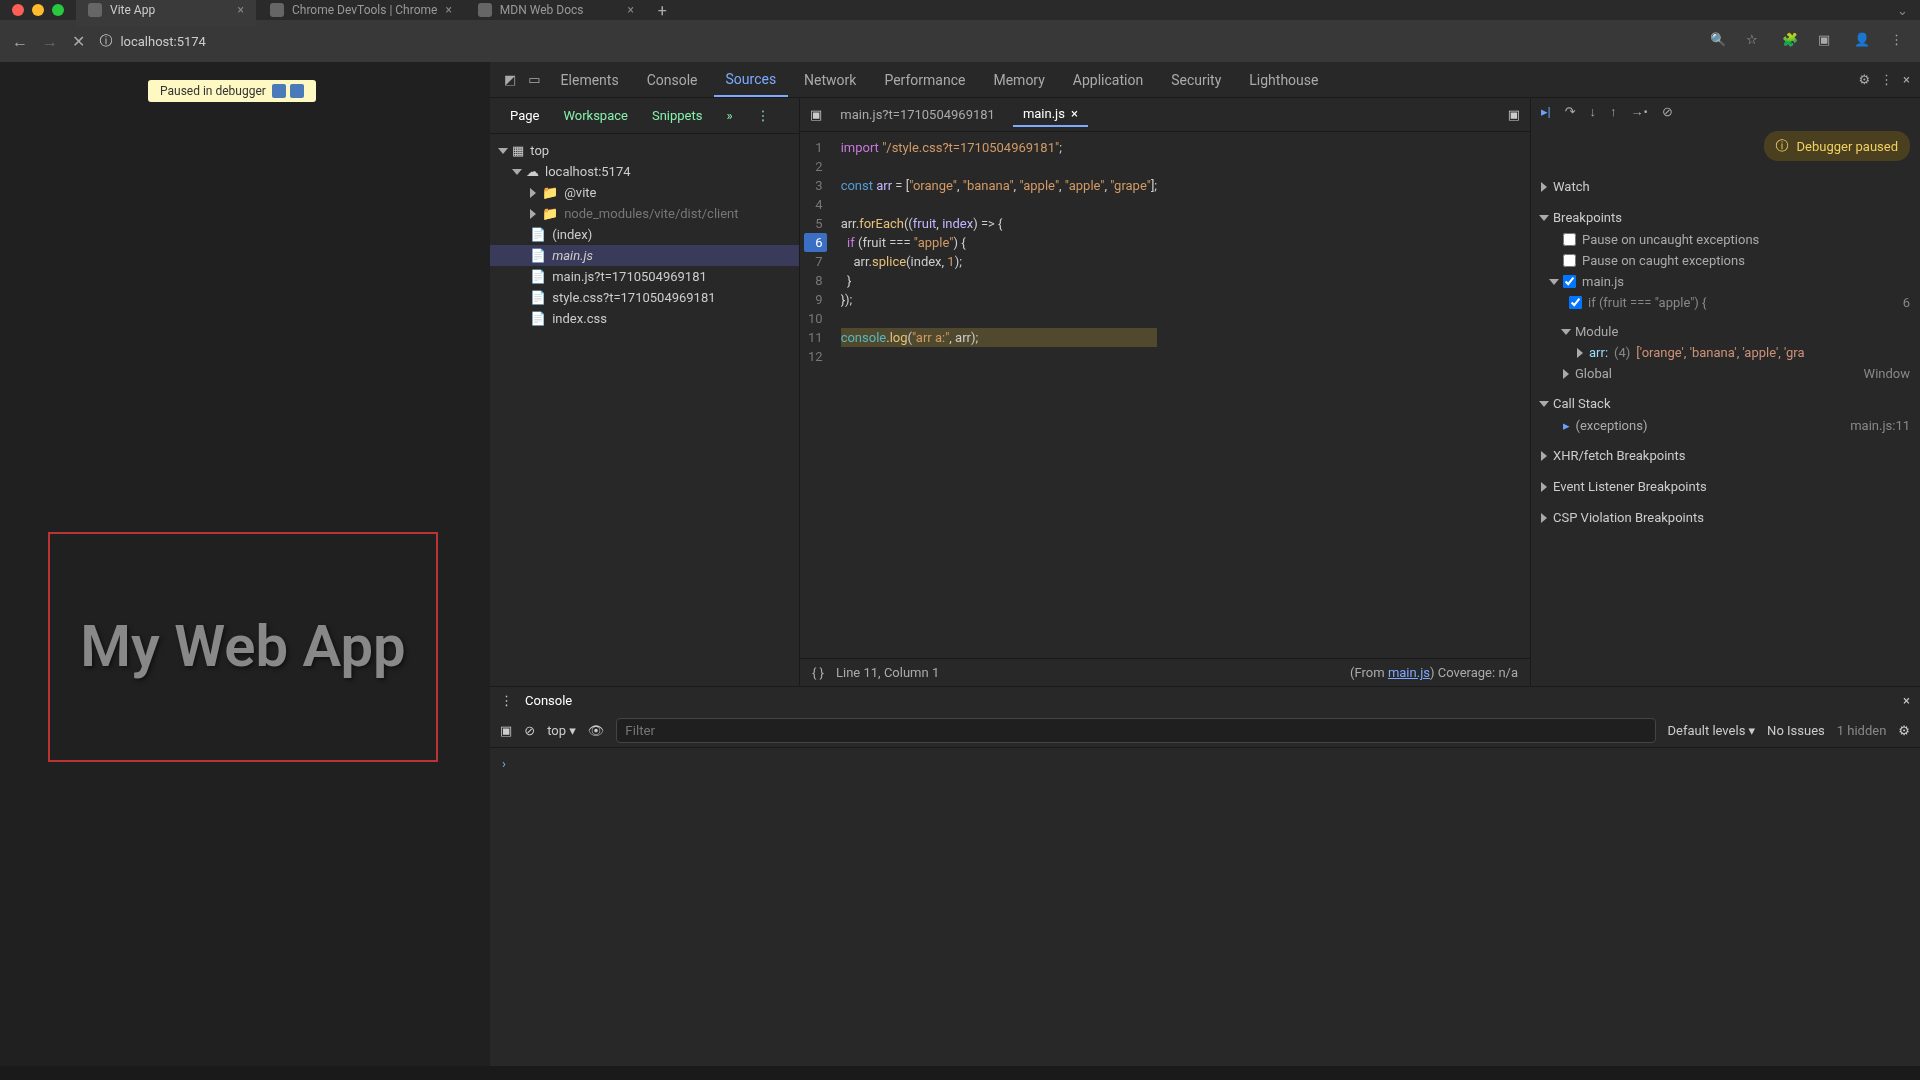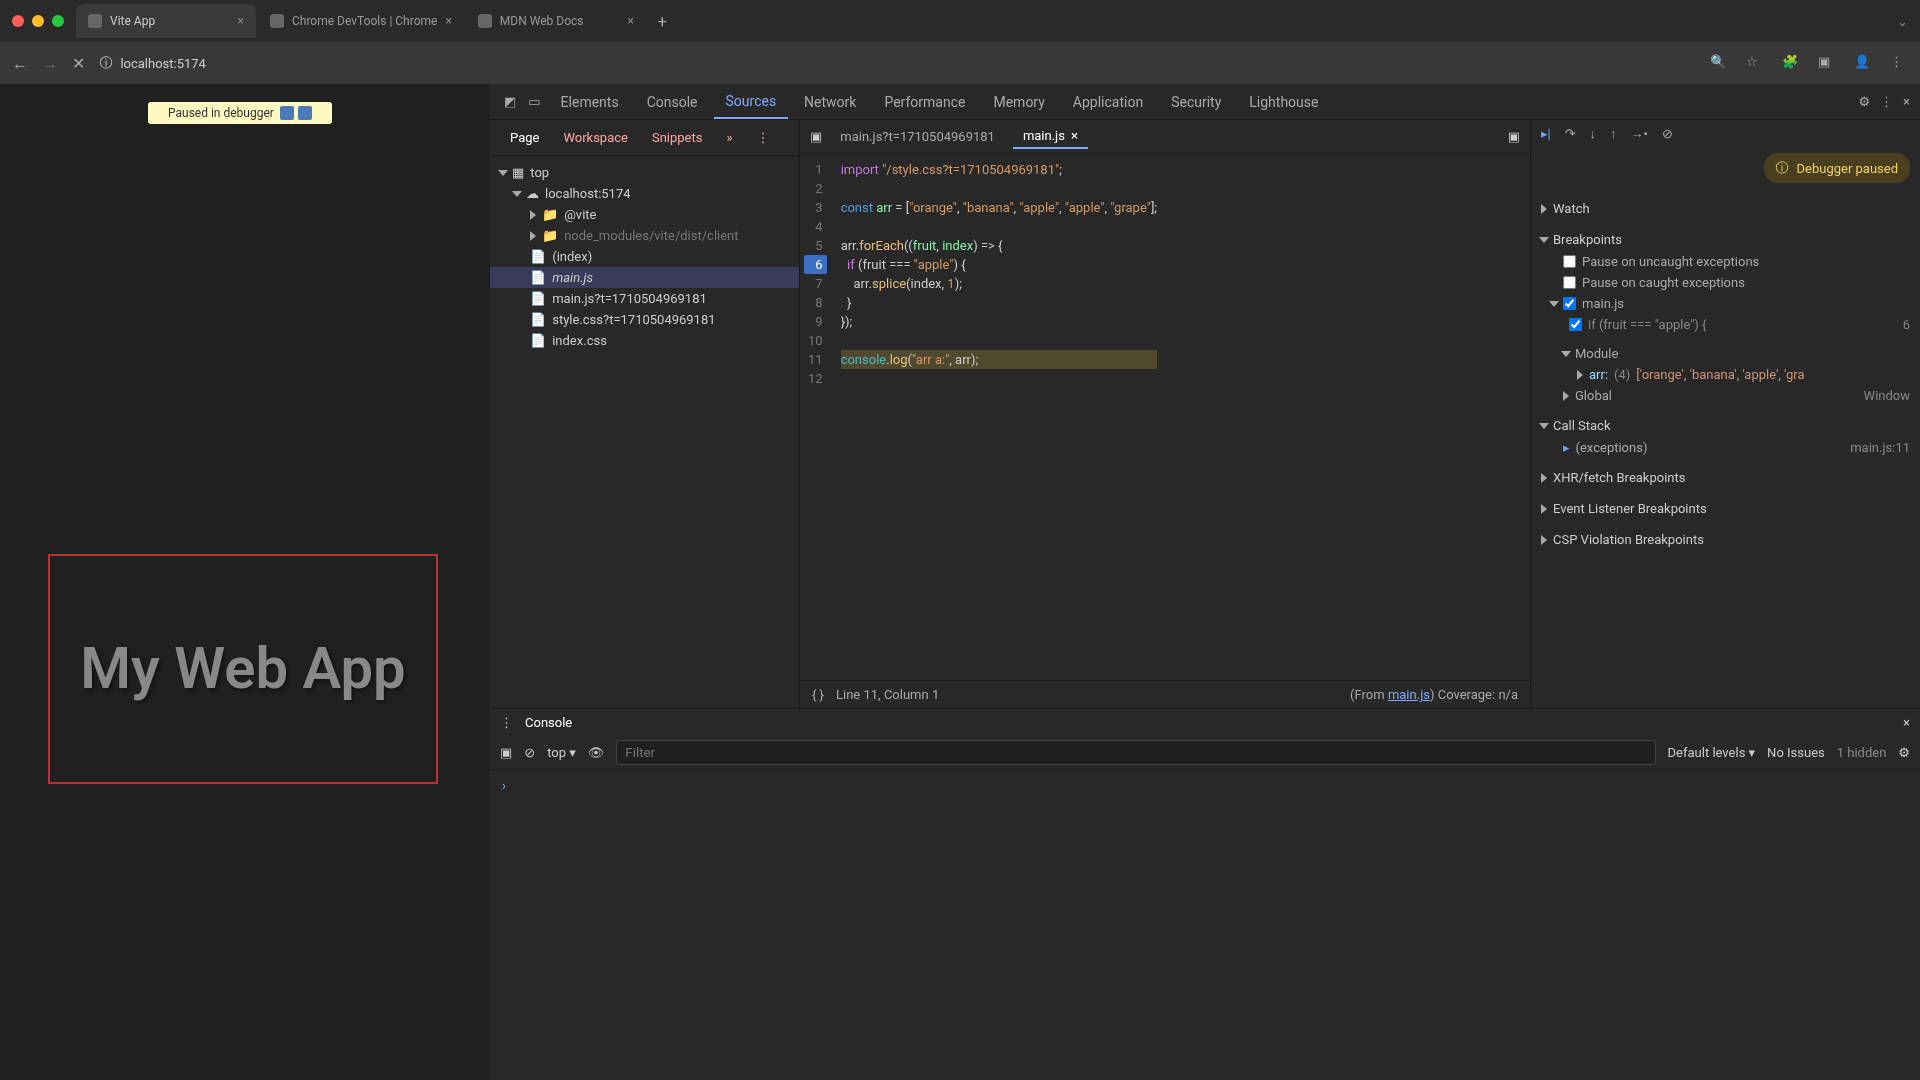--- a/index.html
+++ b/index.html
@@ -1,19 +1,19 @@
 <!DOCTYPE html>
 <html><head>
 <meta charset="utf-8">
 <style>
 * { margin: 0; padding: 0; box-sizing: border-box; font-family: -apple-system, BlinkMacSystemFont, "Segoe UI", Roboto, sans-serif; }
 body { background: #1a1a1a; color: #ccc; width: 1920px; height: 1080px; overflow: hidden; font-size: 13px; }
 
 
-.titlebar { height: 42px; background: #2a2a2a; display: flex; align-items: center; padding: 0 12px; }
+.titlebar { height: 20px; background: #2a2a2a; display: flex; align-items: center; padding: 0 12px; }
 .traffic { display: flex; gap: 8px; margin-right: 12px; }
 .traffic span { width: 12px; height: 12px; border-radius: 50%; }
 .traffic-close { background: #ff5f56; }
 .traffic-min { background: #ffbd2e; }
 .traffic-max { background: #27c93f; }
 .browser-tabs { display: flex; flex: 1; align-items: center; height: 100%; }
 .btab { display: flex; align-items: center; gap: 8px; padding: 0 12px; height: 34px; background: #3a3a3a; border-radius: 8px 8px 0 0; font-size: 12px; color: #ccc; min-width: 180px; margin-right: 2px; }
 .btab.inactive { background: transparent; color: #999; }
 .btab .favicon { width: 14px; height: 14px; background: #666; border-radius: 3px; }
 .btab .close { margin-left: auto; color: #888; }
@@ -26,63 +26,63 @@
 .url-field { flex: 0 0 auto; display: flex; align-items: center; gap: 8px; color: #ccc; }
 .url-actions { margin-left: auto; display: flex; gap: 18px; color: #aaa; }
 .url-actions svg, .url-actions span { width: 18px; height: 18px; }
 
 
 .main { display: flex; height: calc(1080px - 76px); }
 .page-area { width: 490px; background: #202020; position: relative; }
 .devtools { flex: 1; display: flex; flex-direction: column; background: #282828; }
 
 
-.pause-badge { position: absolute; top: 18px; left: 148px; background: #fef9c3; color: #333; padding: 4px 20px; font-size: 12px; border-radius: 3px; display: flex; align-items: center; gap: 6px; }
+.pause-badge { position: absolute; top: 18px; left: 148px; background: #fef9c3; color: #333; padding: 4px 12px; font-size: 12px; border-radius: 3px; display: flex; align-items: center; gap: 6px; }
 .pause-badge .icons { display: flex; gap: 4px; }
 .pause-badge .icons span { width: 14px; height: 14px; background: #4a7bb8; border-radius: 2px; }
 .page-box { position: absolute; top: 470px; left: 48px; width: 390px; height: 230px; border: 2px solid #b33; display: flex; align-items: center; justify-content: center; text-align: center; }
 .page-box h1 { font-size: 58px; font-weight: 600; color: #888; text-shadow: 2px 2px 4px rgba(0,0,0,0.5); line-height: 1.2; }
 
 
 .dt-tabs { height: 36px; background: #282828; display: flex; align-items: center; padding: 0 10px; gap: 4px; border-bottom: 1px solid #1a1a1a; }
 .dt-tabs .icon-btn { color: #aaa; padding: 4px; }
 .dt-tab { padding: 8px 12px; color: #aaa; font-size: 14px; }
 .dt-tab.active { color: #7daaff; border-bottom: 2px solid #7daaff; }
 .dt-right { margin-left: auto; display: flex; gap: 10px; color: #aaa; }
 
 
 .sources { display: flex; flex: 1; min-height: 0; }
 .files-panel { width: 310px; background: #282828; border-right: 1px solid #1a1a1a; display: flex; flex-direction: column; }
 .code-panel { flex: 1; display: flex; flex-direction: column; background: #282828; min-width: 0; }
 .debug-panel { width: 390px; background: #282828; border-left: 1px solid #1a1a1a; overflow-y: auto; }
 
 
 .fn-tabs { display: flex; align-items: center; gap: 4px; padding: 6px 10px; border-bottom: 1px solid #1a1a1a; }
-.fn-tab { padding: 4px 10px; color: #fca5a5; font-size: 13px; }
+.fn-tab { padding: 4px 10px; color: #86efac; font-size: 13px; }
 .fn-tab.active { color: #fff; }
 .file-tree { padding: 6px 0; font-size: 13px; color: #ccc; }
 .tree-row { display: flex; align-items: center; padding: 3px 10px; gap: 6px; white-space: nowrap; }
 .tree-row.selected { background: #3a3a5a; }
 .indent-1 { padding-left: 24px; }
 .indent-2 { padding-left: 40px; }
 
 
 .editor-tabs { display: flex; align-items: center; padding: 4px 10px; border-bottom: 1px solid #1a1a1a; gap: 8px; }
 .editor-tabs .etab { padding: 4px 10px; color: #aaa; display: flex; gap: 6px; align-items: center; }
 .editor-tabs .etab.active { color: #fff; border-bottom: 2px solid #7daaff; }
 .code-body { display: flex; flex: 1; overflow: auto; font-family: Menlo, Consolas, monospace; font-size: 13px; line-height: 19px; }
 .gutter { background: #282828; color: #777; text-align: right; padding: 6px 8px; user-select: none; }
 .gutter .bp { background: #3a6fc4; color: #fff; border-radius: 2px; padding: 0 4px; margin: 0 -4px; }
 .codelines { padding: 6px 10px; white-space: pre; }
 .code-hl { background: rgba(200,170,60,0.25); display: inline-block; width: 100%; }
 .kw { color: #c678dd; }
 .kw2 { color: #569cd6; }
 .str { color: #d19a66; }
 .num { color: #d19a66; }
-.fn { color: #86efac; }
+.fn { color: #c4b5fd; }
 .obj { color: #56b6c2; }
 .prop { color: #e5c07b; text-align: right; }
 
 
 .code-footer { display: flex; align-items: center; padding: 6px 12px; border-top: 1px solid #1a1a1a; color: #aaa; gap: 12px; }
 .code-footer .right { margin-left: auto; }
 .code-footer a { color: #7daaff; text-decoration: underline; }
 
 
 .debug-controls { display: flex; align-items: center; padding: 6px 10px; gap: 14px; color: #aaa; }

